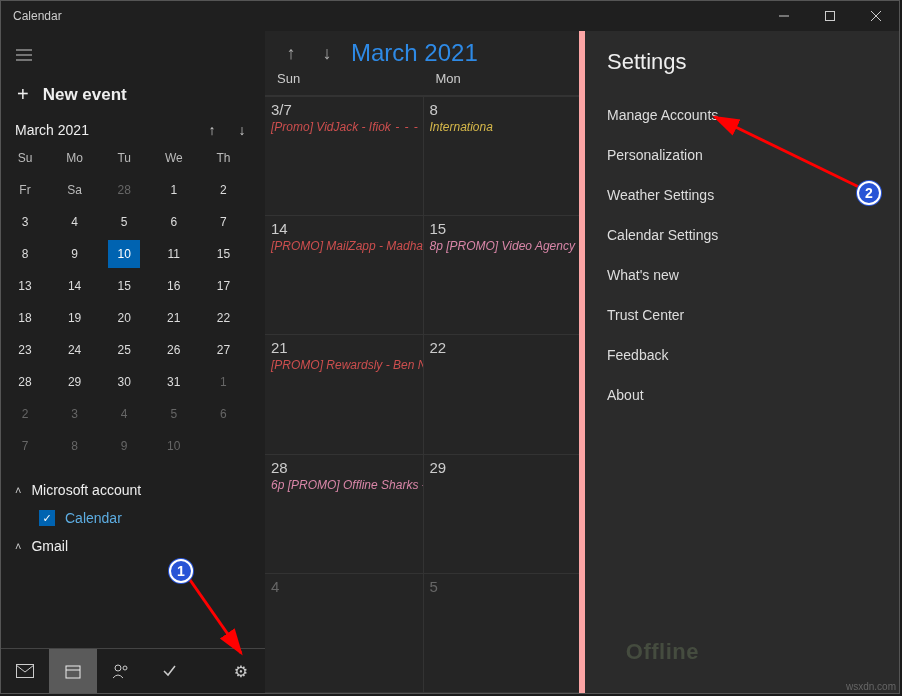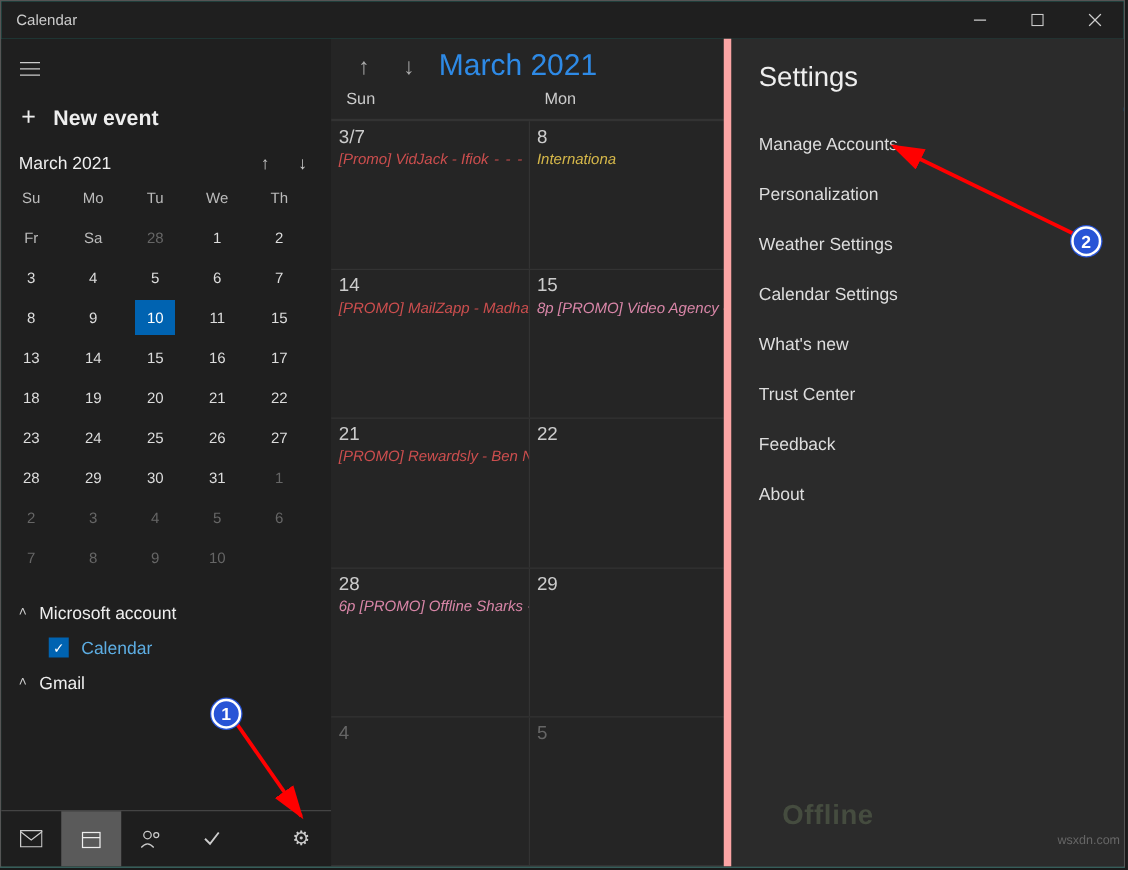--- a/index.html
+++ b/index.html
@@ -251,21 +251,21 @@
   bottom: 28px;
   font-size: 22px;
   color: #454c3f;
   font-weight: bold;
   letter-spacing: 0.5px;
   z-index: 5;
 }
 .site-credit {
   position: absolute;
   right: 6px;
-  bottom: 18px;
+  bottom: 4px;
   font-size: 10px;
   color: #666;
   z-index: 50;
 }
 </style>
 </head>
 <body>
 
 <div class="window">
   <div class="titlebar">

